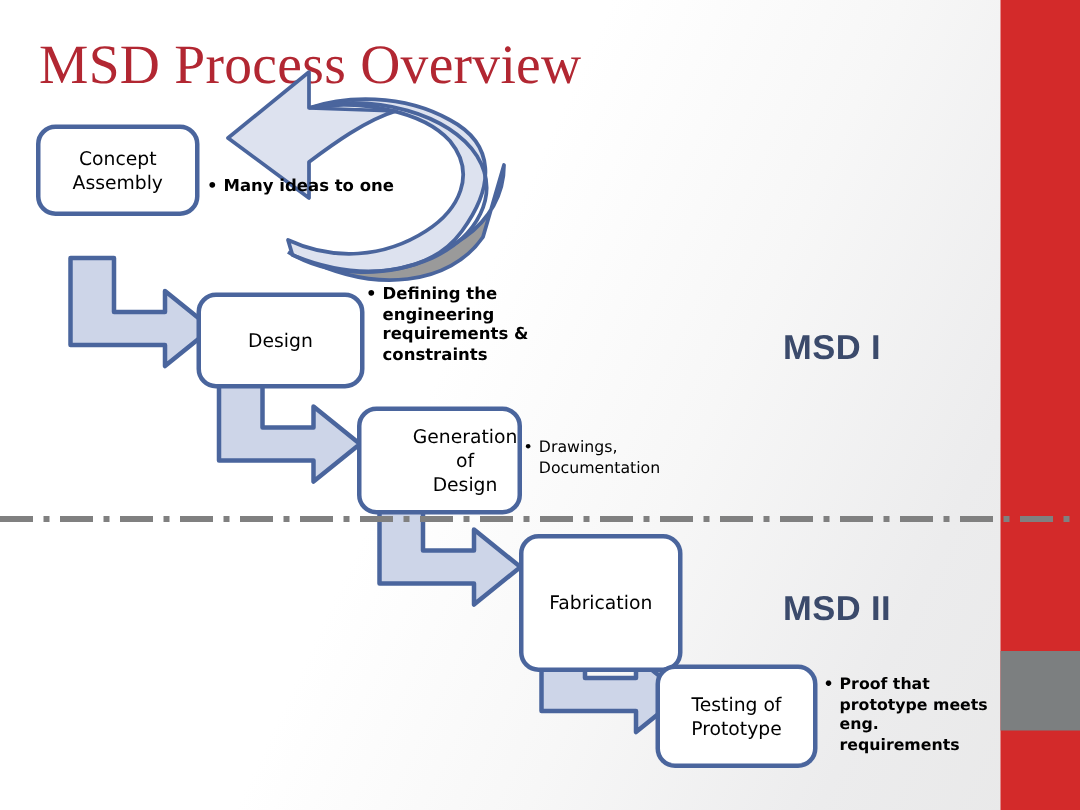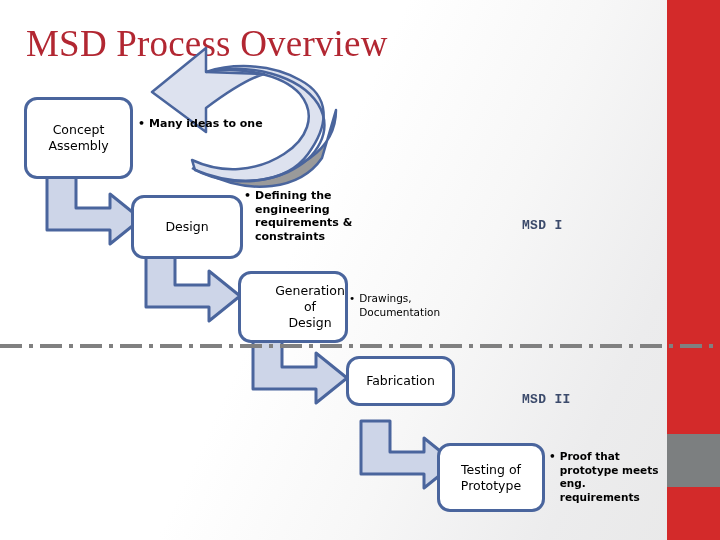--- a/index.html
+++ b/index.html
@@ -60,24 +60,24 @@
     justify-content: center;
     text-align: center;
     color: #000000;
     font-size: 12.5px;
     line-height: 16px;
     font-family: "DejaVu Sans", sans-serif;
     z-index: 6;
   }
   .pbox span { display: block; padding: 0 4px; }
 
-  #box-concept       { left: 24px;  top: 97px;  width: 109px; height: 82px; }
+  #box-concept       { left: 24px;  top: 83px;  width: 109px; height: 61px; }
   #box-design        { left: 131px; top: 195px; width: 112px; height: 64px; }
   #box-generation    { left: 238px; top: 271px; width: 110px; height: 72px; padding-left: 34px; }
-  #box-fabrication   { left: 346px; top: 356px; width: 109px; height: 50px; justify-content: center; }
+  #box-fabrication   { left: 346px; top: 356px; width: 109px; height: 92px; justify-content: center; }
   #box-testing       { left: 437px; top: 443px; width: 108px; height: 69px; }
 
   
   .bullet {
     position: absolute;
     font-family: "DejaVu Sans", sans-serif;
     color: #000000;
     z-index: 7;
   }
   .bullet .dot { display: inline-block; }
@@ -97,23 +97,23 @@
   #bul-proof {
     left: 549px; top: 450px; width: 110px;
     font-size: 10.5px; font-weight: bold; line-height: 13.5px;
   }
   .bul-body { display: flex; }
   .bul-body .dot { margin-right: 4px; }
 
   
   .phase-label {
     position: absolute;
-    font-family: Liberation Mono, monospace;
+    font-family: Liberation Sans, sans-serif;
     font-weight: bold;
-    font-size: 13px;
+    font-size: 23px;
     color: #3b4a6b;
     letter-spacing: 0.3px;
     z-index: 7;
     text-align: center;
   }
   #lbl-msd1 { left: 522px; top: 218px; }
   #lbl-msd2 { left: 522px; top: 392px; }
 
   
   .divider {

